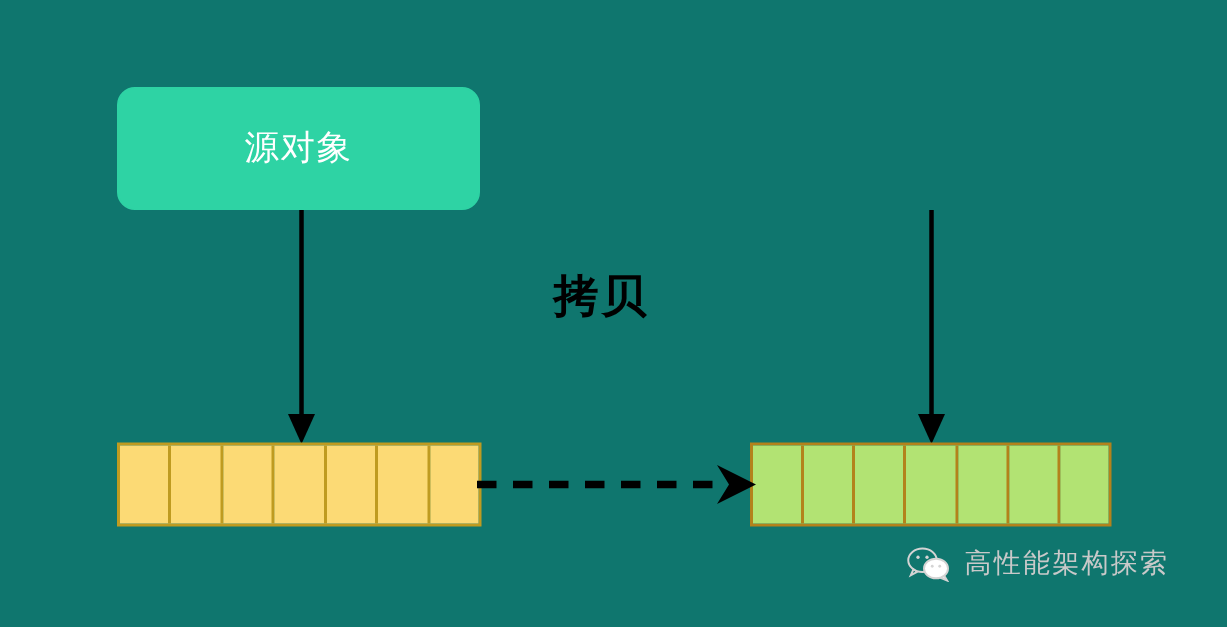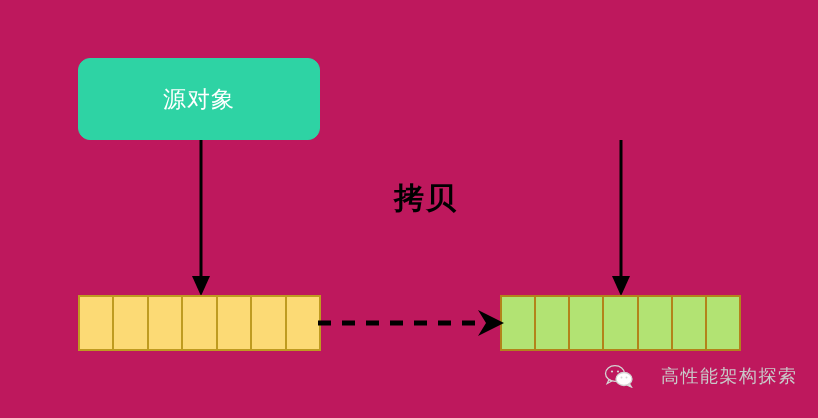--- a/index.html
+++ b/index.html
@@ -10,21 +10,21 @@
     width: 818px;
     height: 418px;
     background: #ffffff;
     font-family: "DejaVu Sans", "Liberation Sans", sans-serif;
     overflow: hidden;
   }
   #canvas {
     position: relative;
     width: 818px;
     height: 418px;
-    background: #be185d;
+    background: #0f766e;
   }
 
   
   .obj-box {
     position: absolute;
     box-sizing: border-box;
     border-radius: 12px;
     display: flex;
     align-items: center;
     justify-content: center;
@@ -105,40 +105,40 @@
     position: absolute;
     left: 318px;
     top: 308px;
     width: 186px;
     height: 30px;
   }
 
   
   #copy-label {
     position: absolute;
-    left: 356px;
+    left: 331px;
     top: 183px;
     width: 140px;
     text-align: center;
     font-size: 30px;
     font-weight: bold;
     color: #000000;
     letter-spacing: 2px;
     line-height: 1;
     user-select: none;
   }
 
   
   #watermark {
     position: absolute;
     left: 604px;
     top: 364px;
     display: flex;
     align-items: center;
-    gap: 27px;
+    gap: 9px;
     color: #c9c9c9;
     font-size: 18px;
     letter-spacing: 1.5px;
     line-height: 1;
     user-select: none;
   }
   #watermark .wm-icon {
     display: block;
     width: 30px;
     height: 24px;

